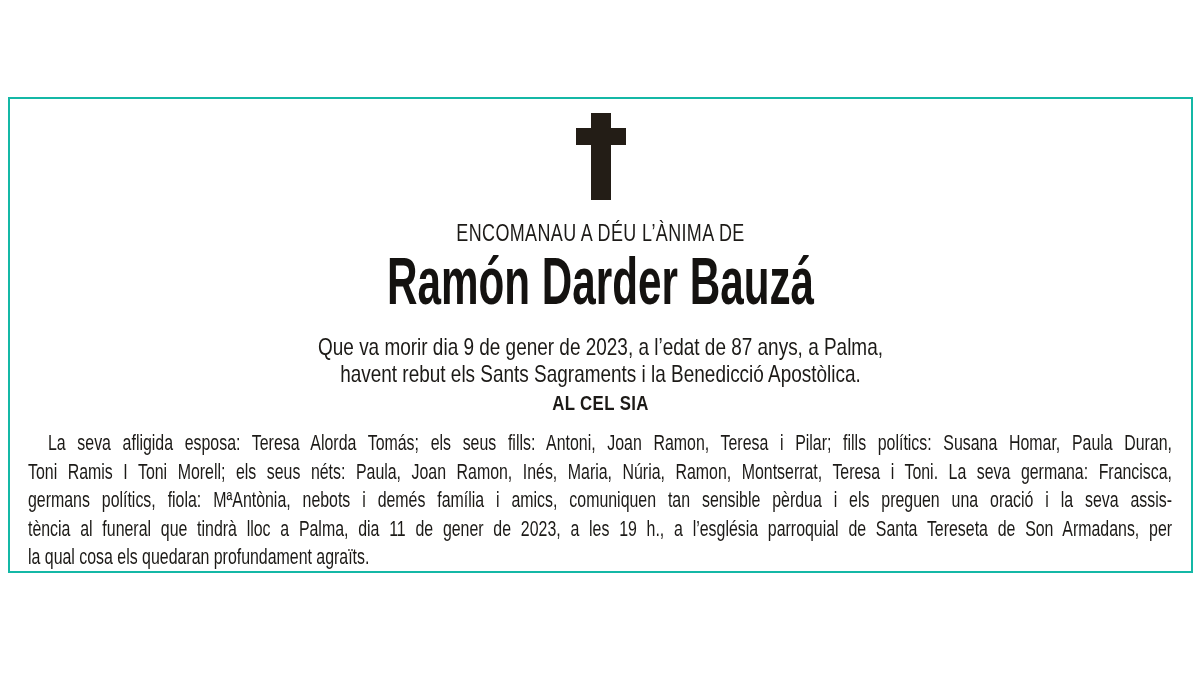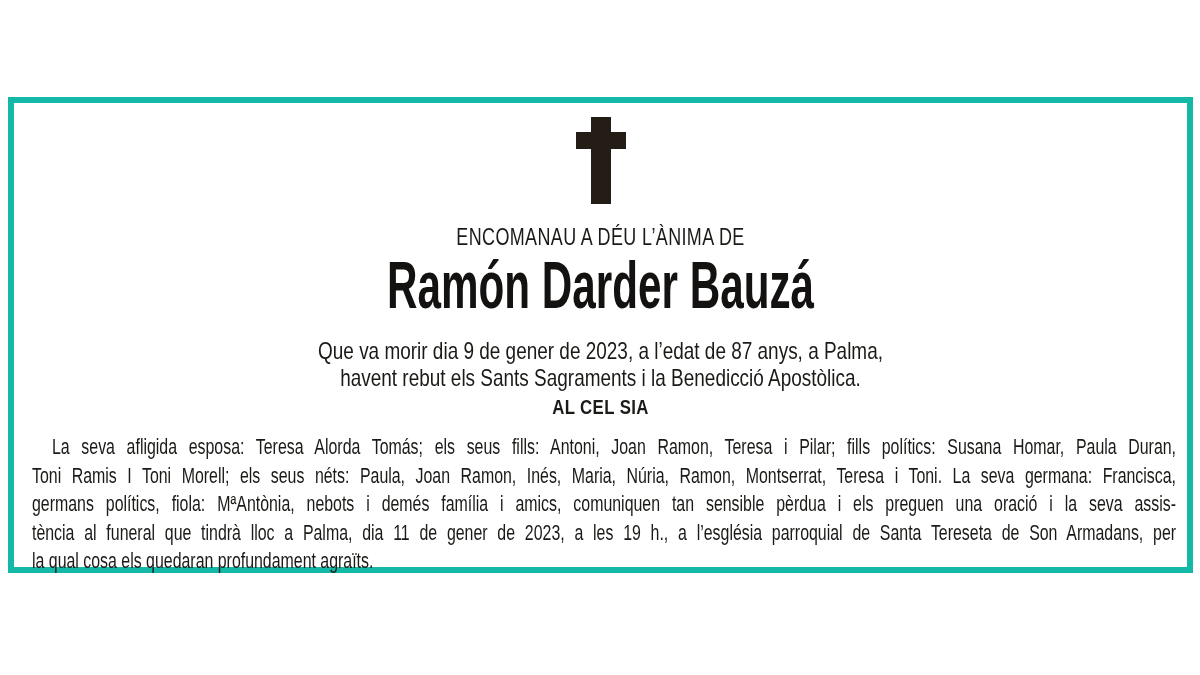--- a/index.html
+++ b/index.html
@@ -18,21 +18,21 @@
     height: 675px;
     background: #ffffff;
   }
   .notice-box {
     position: absolute;
     left: 8px;
     top: 97px;
     width: 1185px;
     height: 476px;
     box-sizing: border-box;
-    border: 6px solid #14b8a6;
+    border: 2px solid #14b8a6;
     background: #ffffff;
   }
   
   .cross {
     position: absolute;
     left: 50%;
     top: 14px;
     width: 50px;
     height: 87px;
     margin-left: -25px;

